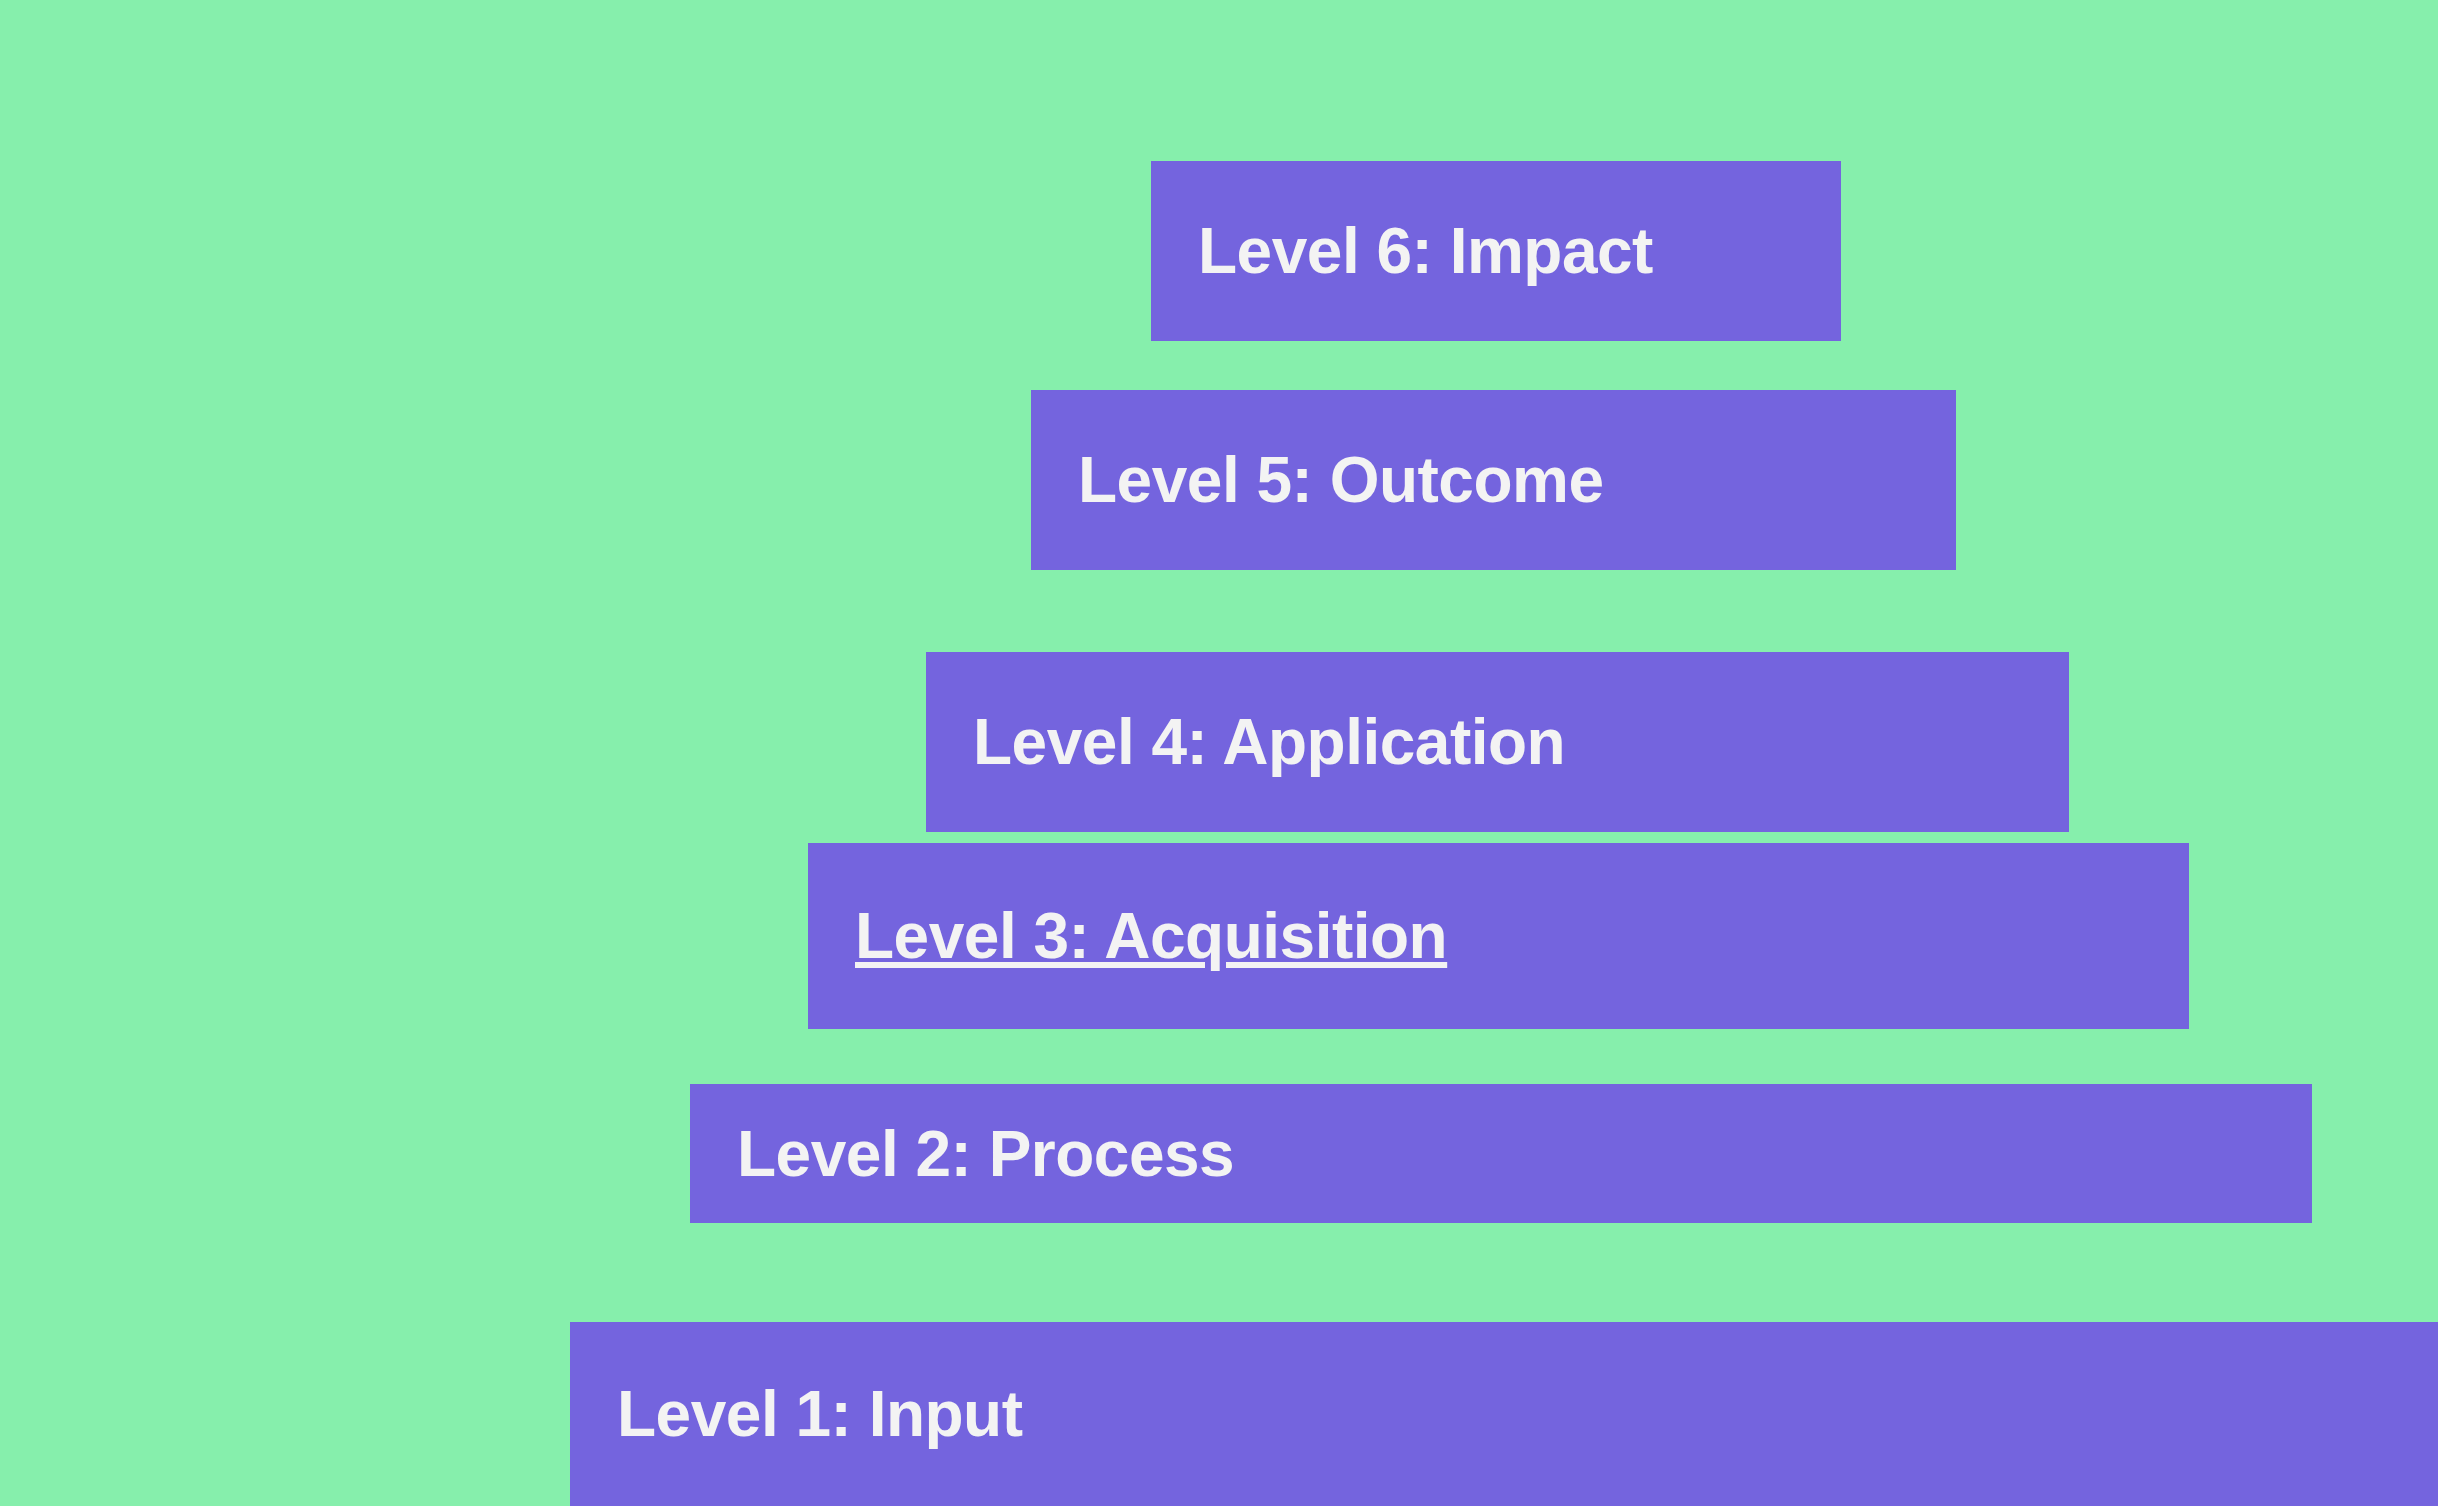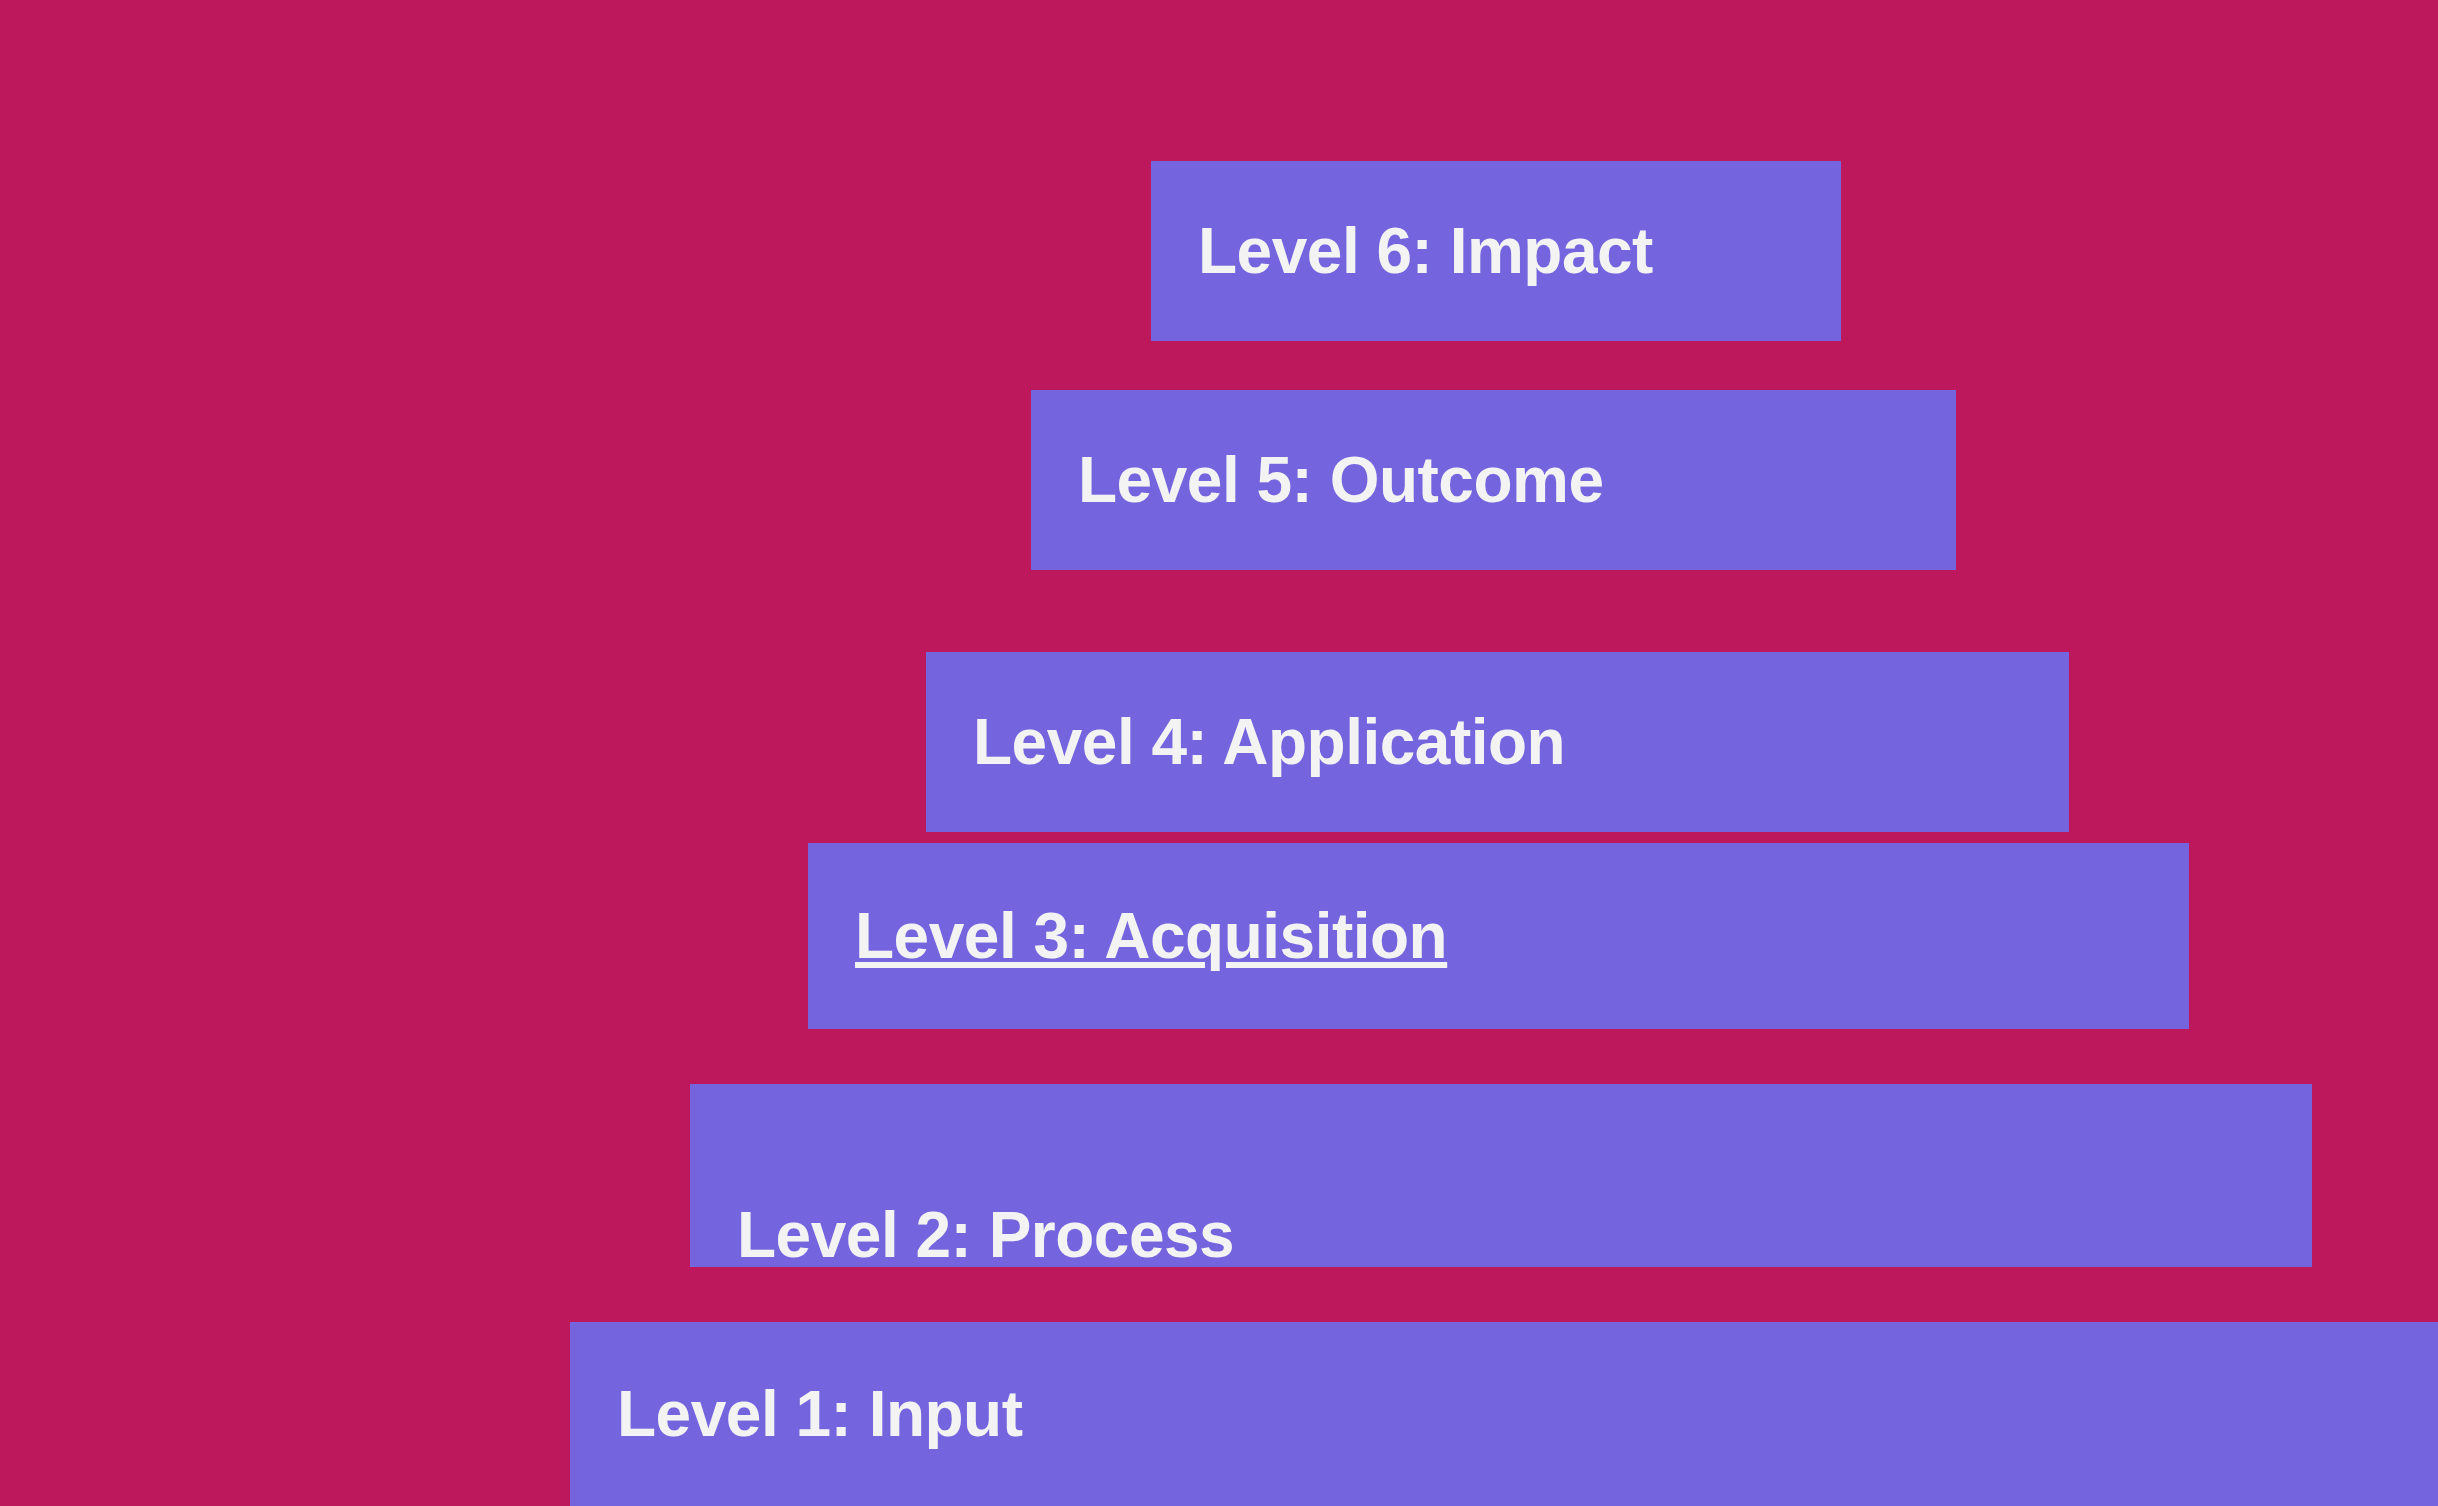--- a/index.html
+++ b/index.html
@@ -32,27 +32,27 @@
     letter-spacing: -0.5px;
     white-space: nowrap;
     padding-left: 47px;
   }
 
   
   #bar-level-6 { left: 1151px; top: 161px;  width: 690px;  height: 180px; }
   #bar-level-5 { left: 1031px; top: 390px;  width: 925px;  height: 180px; }
   #bar-level-4 { left: 926px;  top: 652px;  width: 1143px; height: 180px; }
   #bar-level-3 { left: 808px;  top: 843px;  width: 1381px; height: 186px; }
-  #bar-level-2 { left: 690px;  top: 1084px; width: 1622px; height: 183px; align-items: flex-end; }
+  #bar-level-2 { left: 690px;  top: 1084px; width: 1622px; height: 139px; }
   #bar-level-1 { left: 570px;  top: 1322px; width: 1892px; height: 184px; }
 </style>
 </head>
 <body>
 
-<div id="canvas" style="background: #be185d;">
+<div id="canvas" style="background: #86efac;">
 
   <div class="pyramid-bar" id="bar-level-6" style="background: rgb(116, 100, 222);">
     <span class="bar-label" style="color: rgb(243, 243, 243);">Level 6: Impact</span>
   </div>
 
   <div class="pyramid-bar" id="bar-level-5" style="background: rgb(116, 100, 222);">
     <span class="bar-label" style="color: rgb(243, 243, 243);">Level 5: Outcome</span>
   </div>
 
   <div class="pyramid-bar" id="bar-level-4" style="background: rgb(116, 100, 222);">

